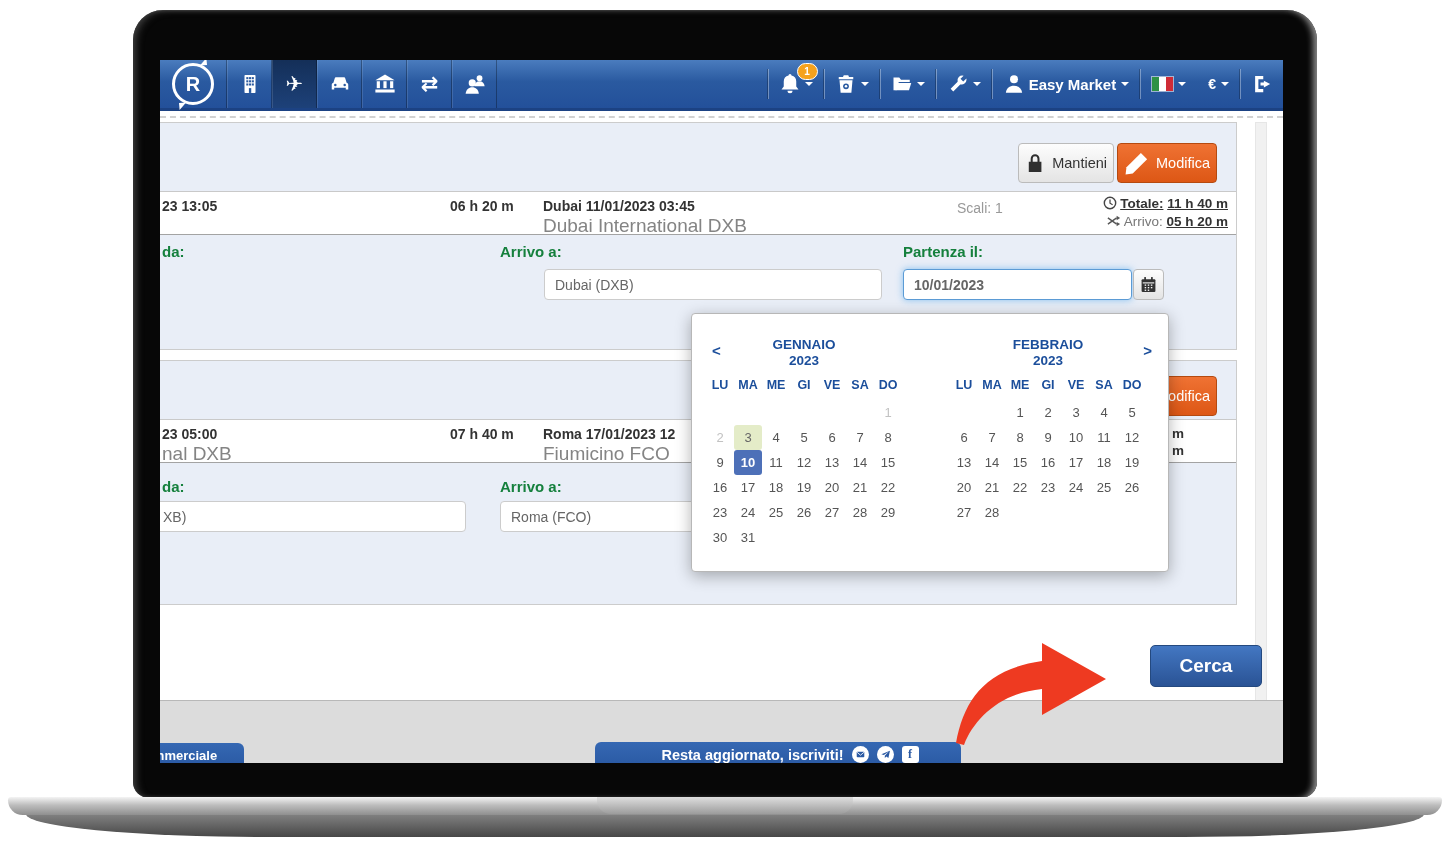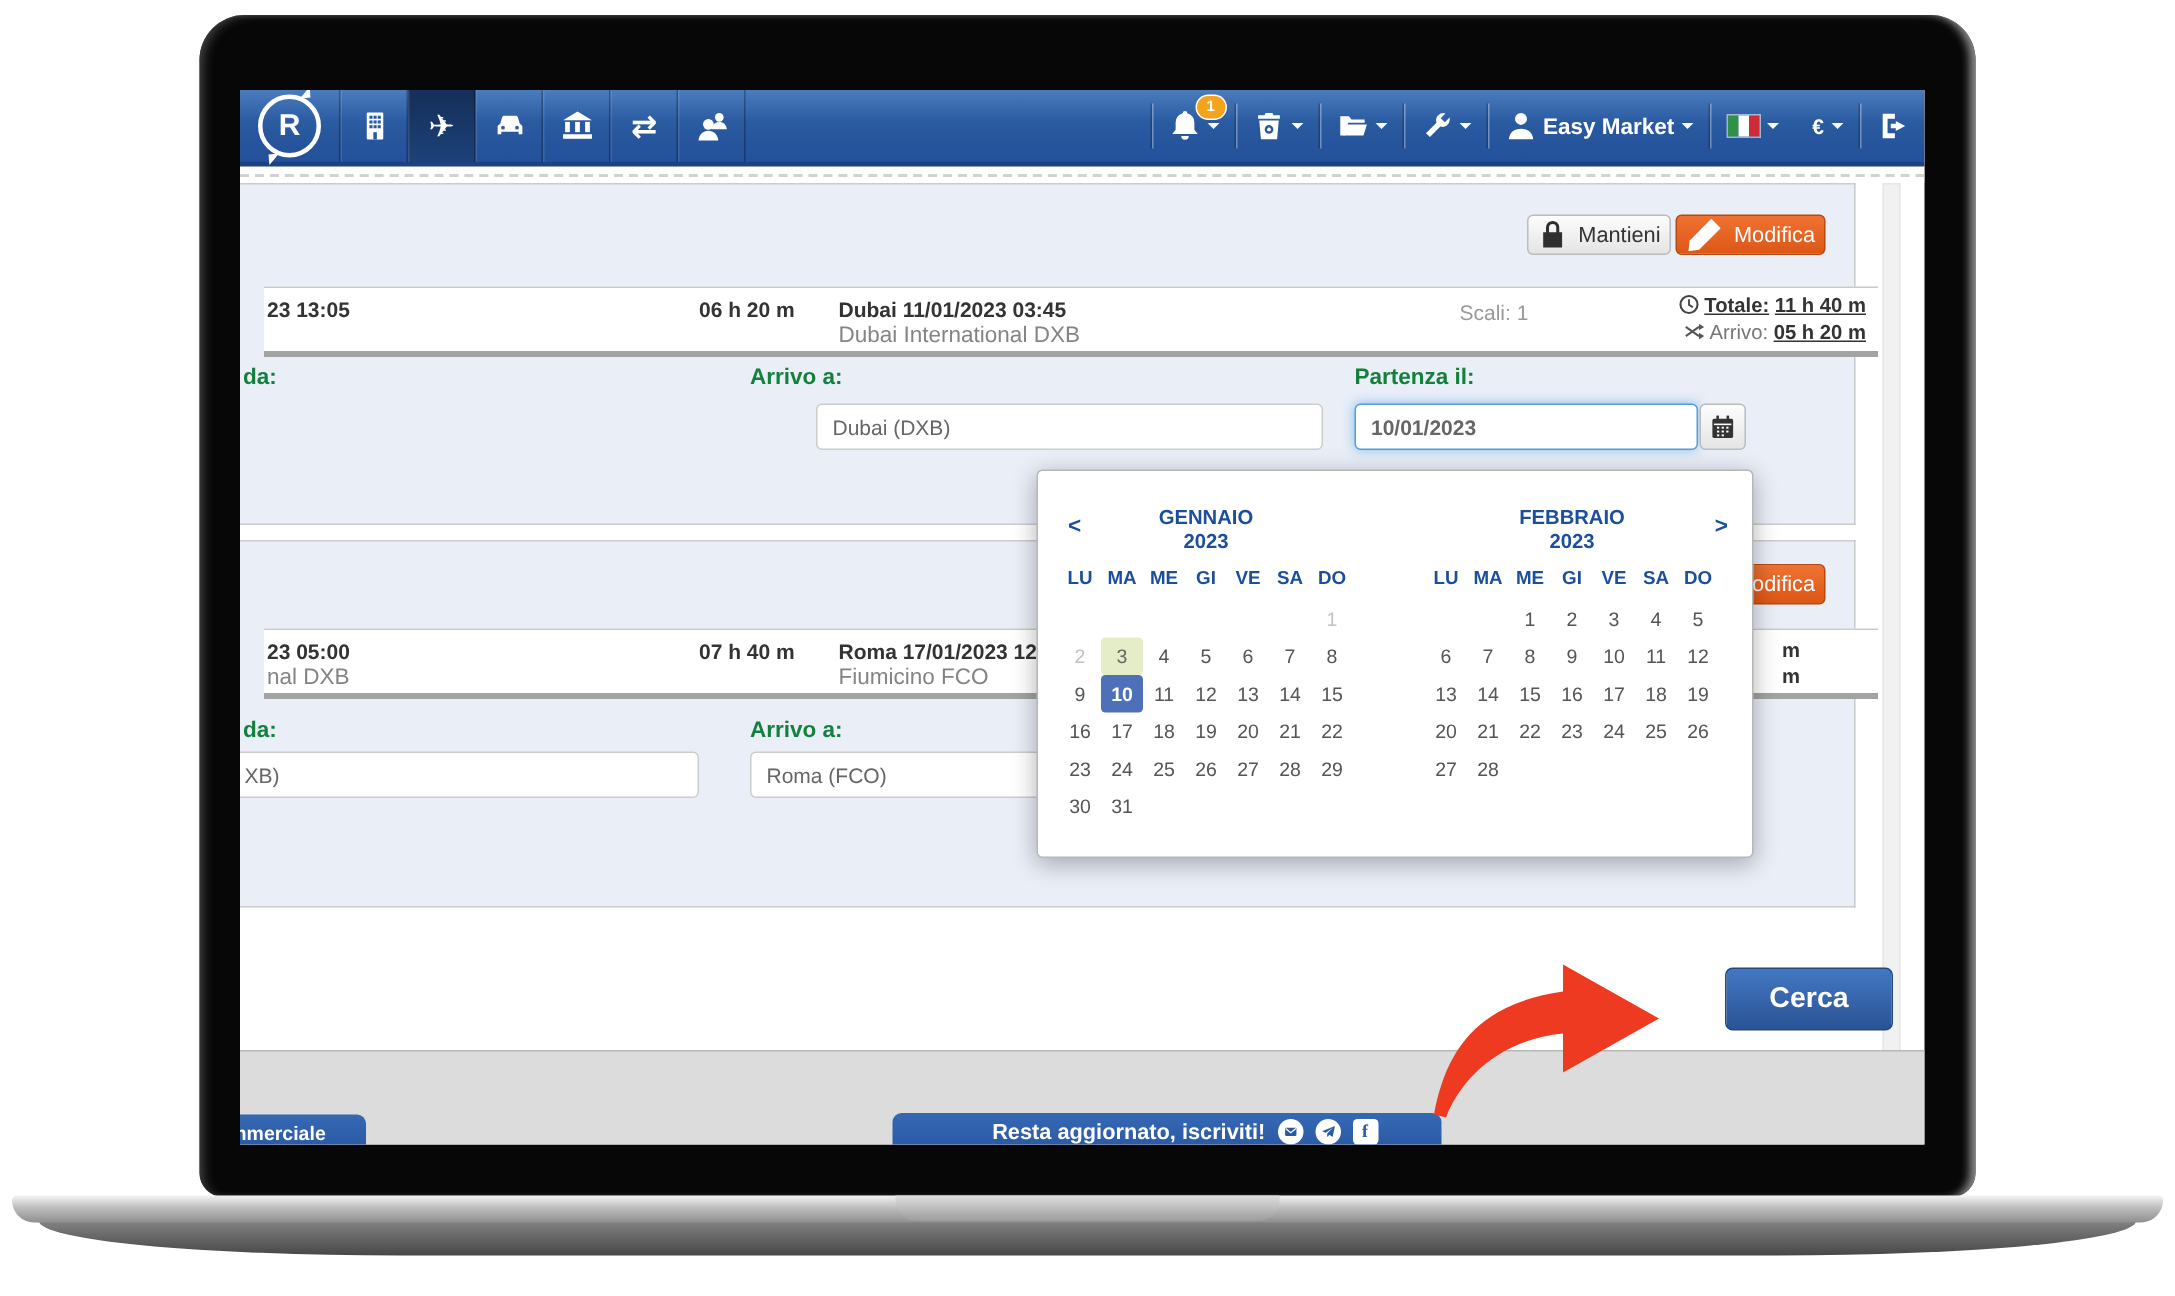--- a/index.html
+++ b/index.html
@@ -46,27 +46,27 @@
   .flag i{flex:1;} .flag .g{background:#2e9146;} .flag .w{background:#fff;} .flag .r{background:#cf2b36;}
   .currency{font-size:14px;font-weight:bold;}
 
   .dash-strip{position:absolute;top:51px;left:0;width:100%;height:11px;background:#fff;z-index:5;}
   .dash-strip::after{content:"";position:absolute;left:0;right:0;top:5px;border-top:2px dashed #d2d2d2;}
 
   
   .panel{position:absolute;left:0;width:1077px;background:#e9eef7;border:1px solid #ccc;border-left:none;box-sizing:border-box;z-index:1;}
   .p1{top:62px;height:228px;}
   .p2{top:300px;height:245px;}
-  .btn{position:absolute;height:27px;border-radius:4px;display:flex;align-items:center;justify-content:center;gap:7px;
+  .btn{position:absolute;height:40px;border-radius:4px;display:flex;align-items:center;justify-content:center;gap:7px;
        font-size:14.5px;cursor:pointer;box-sizing:border-box;}
   .btn-keep{left:858px;width:96px;background:linear-gradient(#fdfdfd,#e4e4e4);border:1px solid #bbb;color:#333;}
   .btn-edit{left:957px;width:100px;background:linear-gradient(#ef7233,#dd5715);border:1px solid #b54a10;color:#fff;}
-  .white-row{position:absolute;left:0;width:100%;height:42px;background:#fff;border-top:1px solid #c9c9c9;border-bottom:4px solid #a3a3a3;margin-left:16px;}
+  .white-row{position:absolute;left:0;width:100%;height:42px;background:#fff;border-top:1px solid #c9c9c9;border-bottom:1px solid #a3a3a3;}
   .wr-main{position:absolute;top:6px;font-size:14px;font-weight:bold;color:#333;white-space:nowrap;}
-  .wr-sub{position:absolute;top:23px;font-size:15px;color:#848484;white-space:nowrap;}
+  .wr-sub{position:absolute;top:23px;font-size:19px;color:#848484;white-space:nowrap;}
   .stops{position:absolute;top:8px;left:797px;font-size:14px;color:#999;}
   .tot-block{position:absolute;top:3px;right:8px;text-align:right;font-size:13.5px;color:#333;line-height:18px;white-space:nowrap;}
   .tot-block .b{font-weight:bold;text-decoration:underline;}
   .tot-block .lbl{color:#777;}
   .tot-block svg{width:14px;height:14px;vertical-align:-2px;margin-right:3px;}
   .f-label{position:absolute;font-weight:bold;color:#15803d;font-size:15px;white-space:nowrap;}
   .f-input{position:absolute;height:31px;border:1px solid #ccc;border-radius:4px;background:#fff;color:#666;
            font-size:14px;padding:0 10px;box-sizing:border-box;font-family:"Liberation Sans",sans-serif;}
   .f-input.focused{border-color:#5b9bd5;box-shadow:0 0 7px rgba(82,168,236,.65);font-weight:bold;}
   .cal-btn{position:absolute;width:31px;height:31px;background:linear-gradient(#fdfdfd,#e4e4e4);border:1px solid #bbb;

